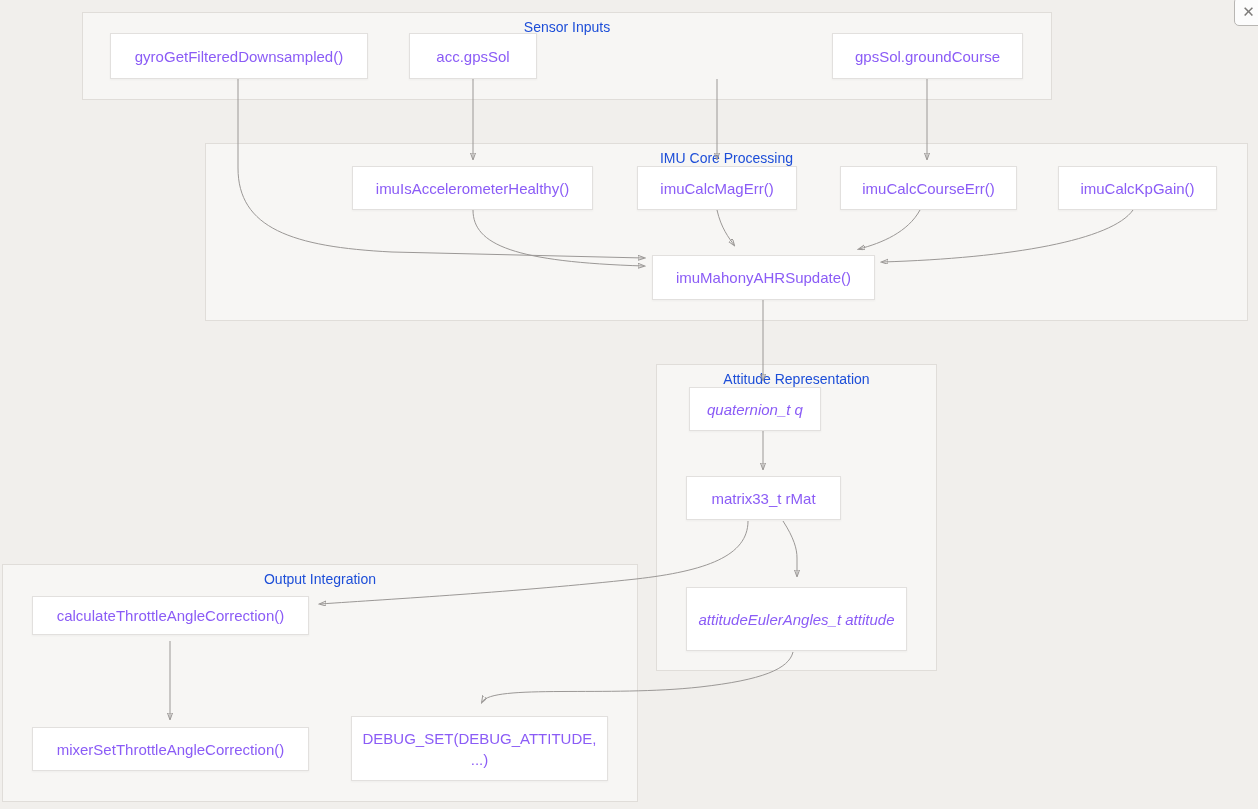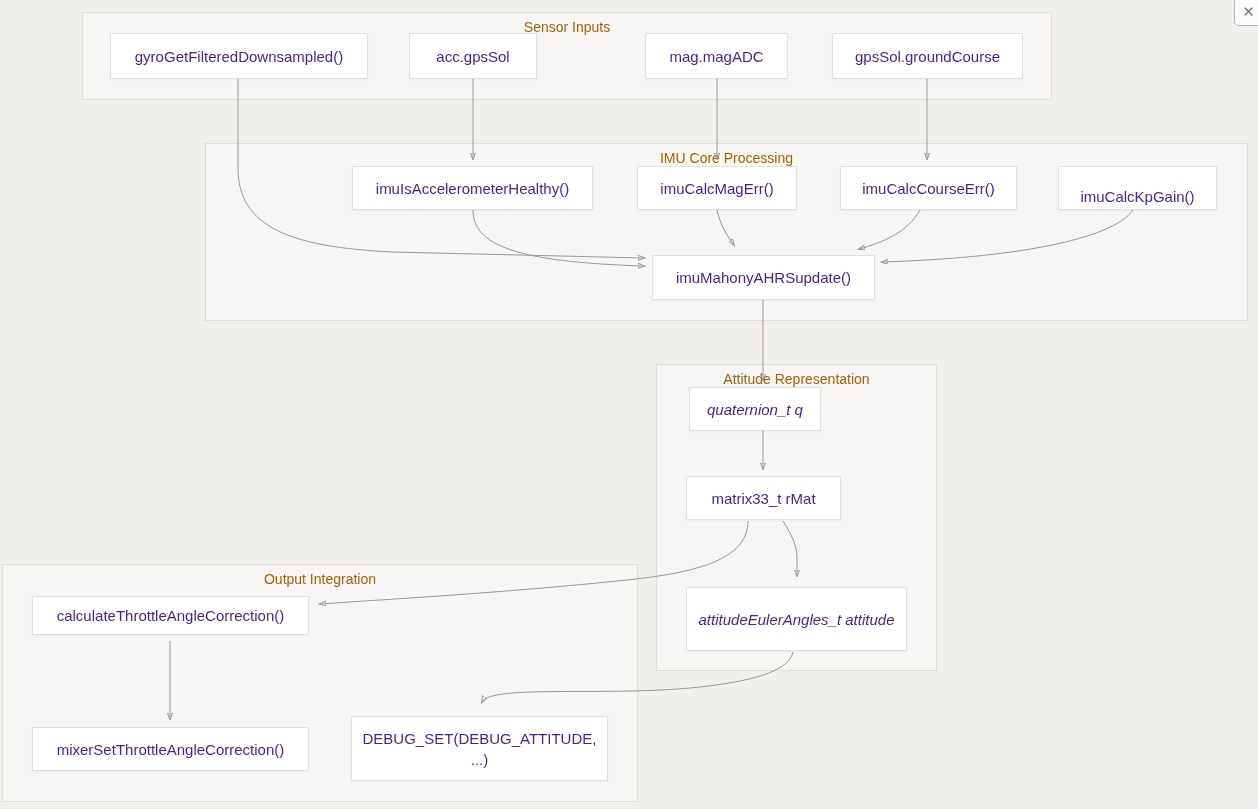--- a/index.html
+++ b/index.html
@@ -20,35 +20,35 @@
     position: absolute;
     background: #f7f6f4;
     border: 1px solid #e0ddd9;
     box-sizing: border-box;
   }
   .group-title {
     display: block;
     text-align: center;
     padding-top: 6px;
     font-size: 14px;
-    color: #a16207;
+    color: #1d4ed8;
     user-select: none;
   }
   .node {
     position: absolute;
     background: #ffffff;
     border: 1px solid #e2e0de;
     box-sizing: border-box;
     display: flex;
     align-items: center;
     justify-content: center;
     text-align: center;
     font-size: 15px;
     line-height: 21px;
-    color: #4c1d95;
+    color: #8b5cf6;
     padding: 2px 10px;
     box-shadow: 0 1px 2px rgba(0,0,0,0.04);
     cursor: pointer;
   }
   .edges {
     position: absolute;
     left: 0;
     top: 0;
     pointer-events: none;
   }
@@ -117,37 +117,34 @@
     <path d="M 793,652 C 789,669 762,680 700,687 C 610,697 492,684 482,702" marker-end="url(#arrow)"></path>
     <path d="M 170,641 L 170,719" marker-end="url(#arrow)"></path>
   </svg>
 
   <div class="node" style="left:110px; top:33px; width:258px; height:46px;">
     <span>gyroGetFilteredDownsampled()</span>
   </div>
   <div class="node" style="left:409px; top:33px; width:128px; height:46px;">
     <span>acc.gpsSol</span>
   </div>
-  <div class="node" style="left:645px; top:33px; width:143px; height:46px;">
-    <span>mag.magADC</span>
-  </div>
   <div class="node" style="left:832px; top:33px; width:191px; height:46px;">
     <span>gpsSol.groundCourse</span>
   </div>
 
   <div class="node" style="left:352px; top:166px; width:241px; height:44px;">
     <span>imuIsAccelerometerHealthy()</span>
   </div>
   <div class="node" style="left:637px; top:166px; width:160px; height:44px;">
     <span>imuCalcMagErr()</span>
   </div>
   <div class="node" style="left:840px; top:166px; width:177px; height:44px;">
     <span>imuCalcCourseErr()</span>
   </div>
-  <div class="node" style="left:1058px; top:166px; width:159px; height:44px;align-items:flex-end;">
+  <div class="node" style="left:1058px; top:166px; width:159px; height:44px;">
     <span>imuCalcKpGain()</span>
   </div>
   <div class="node" style="left:652px; top:255px; width:223px; height:45px;">
     <span>imuMahonyAHRSupdate()</span>
   </div>
 
   <div class="node" style="left:689px; top:387px; width:132px; height:44px;font-style:italic;">
     <span>quaternion_t q</span>
   </div>
   <div class="node" style="left:686px; top:476px; width:155px; height:44px;">

